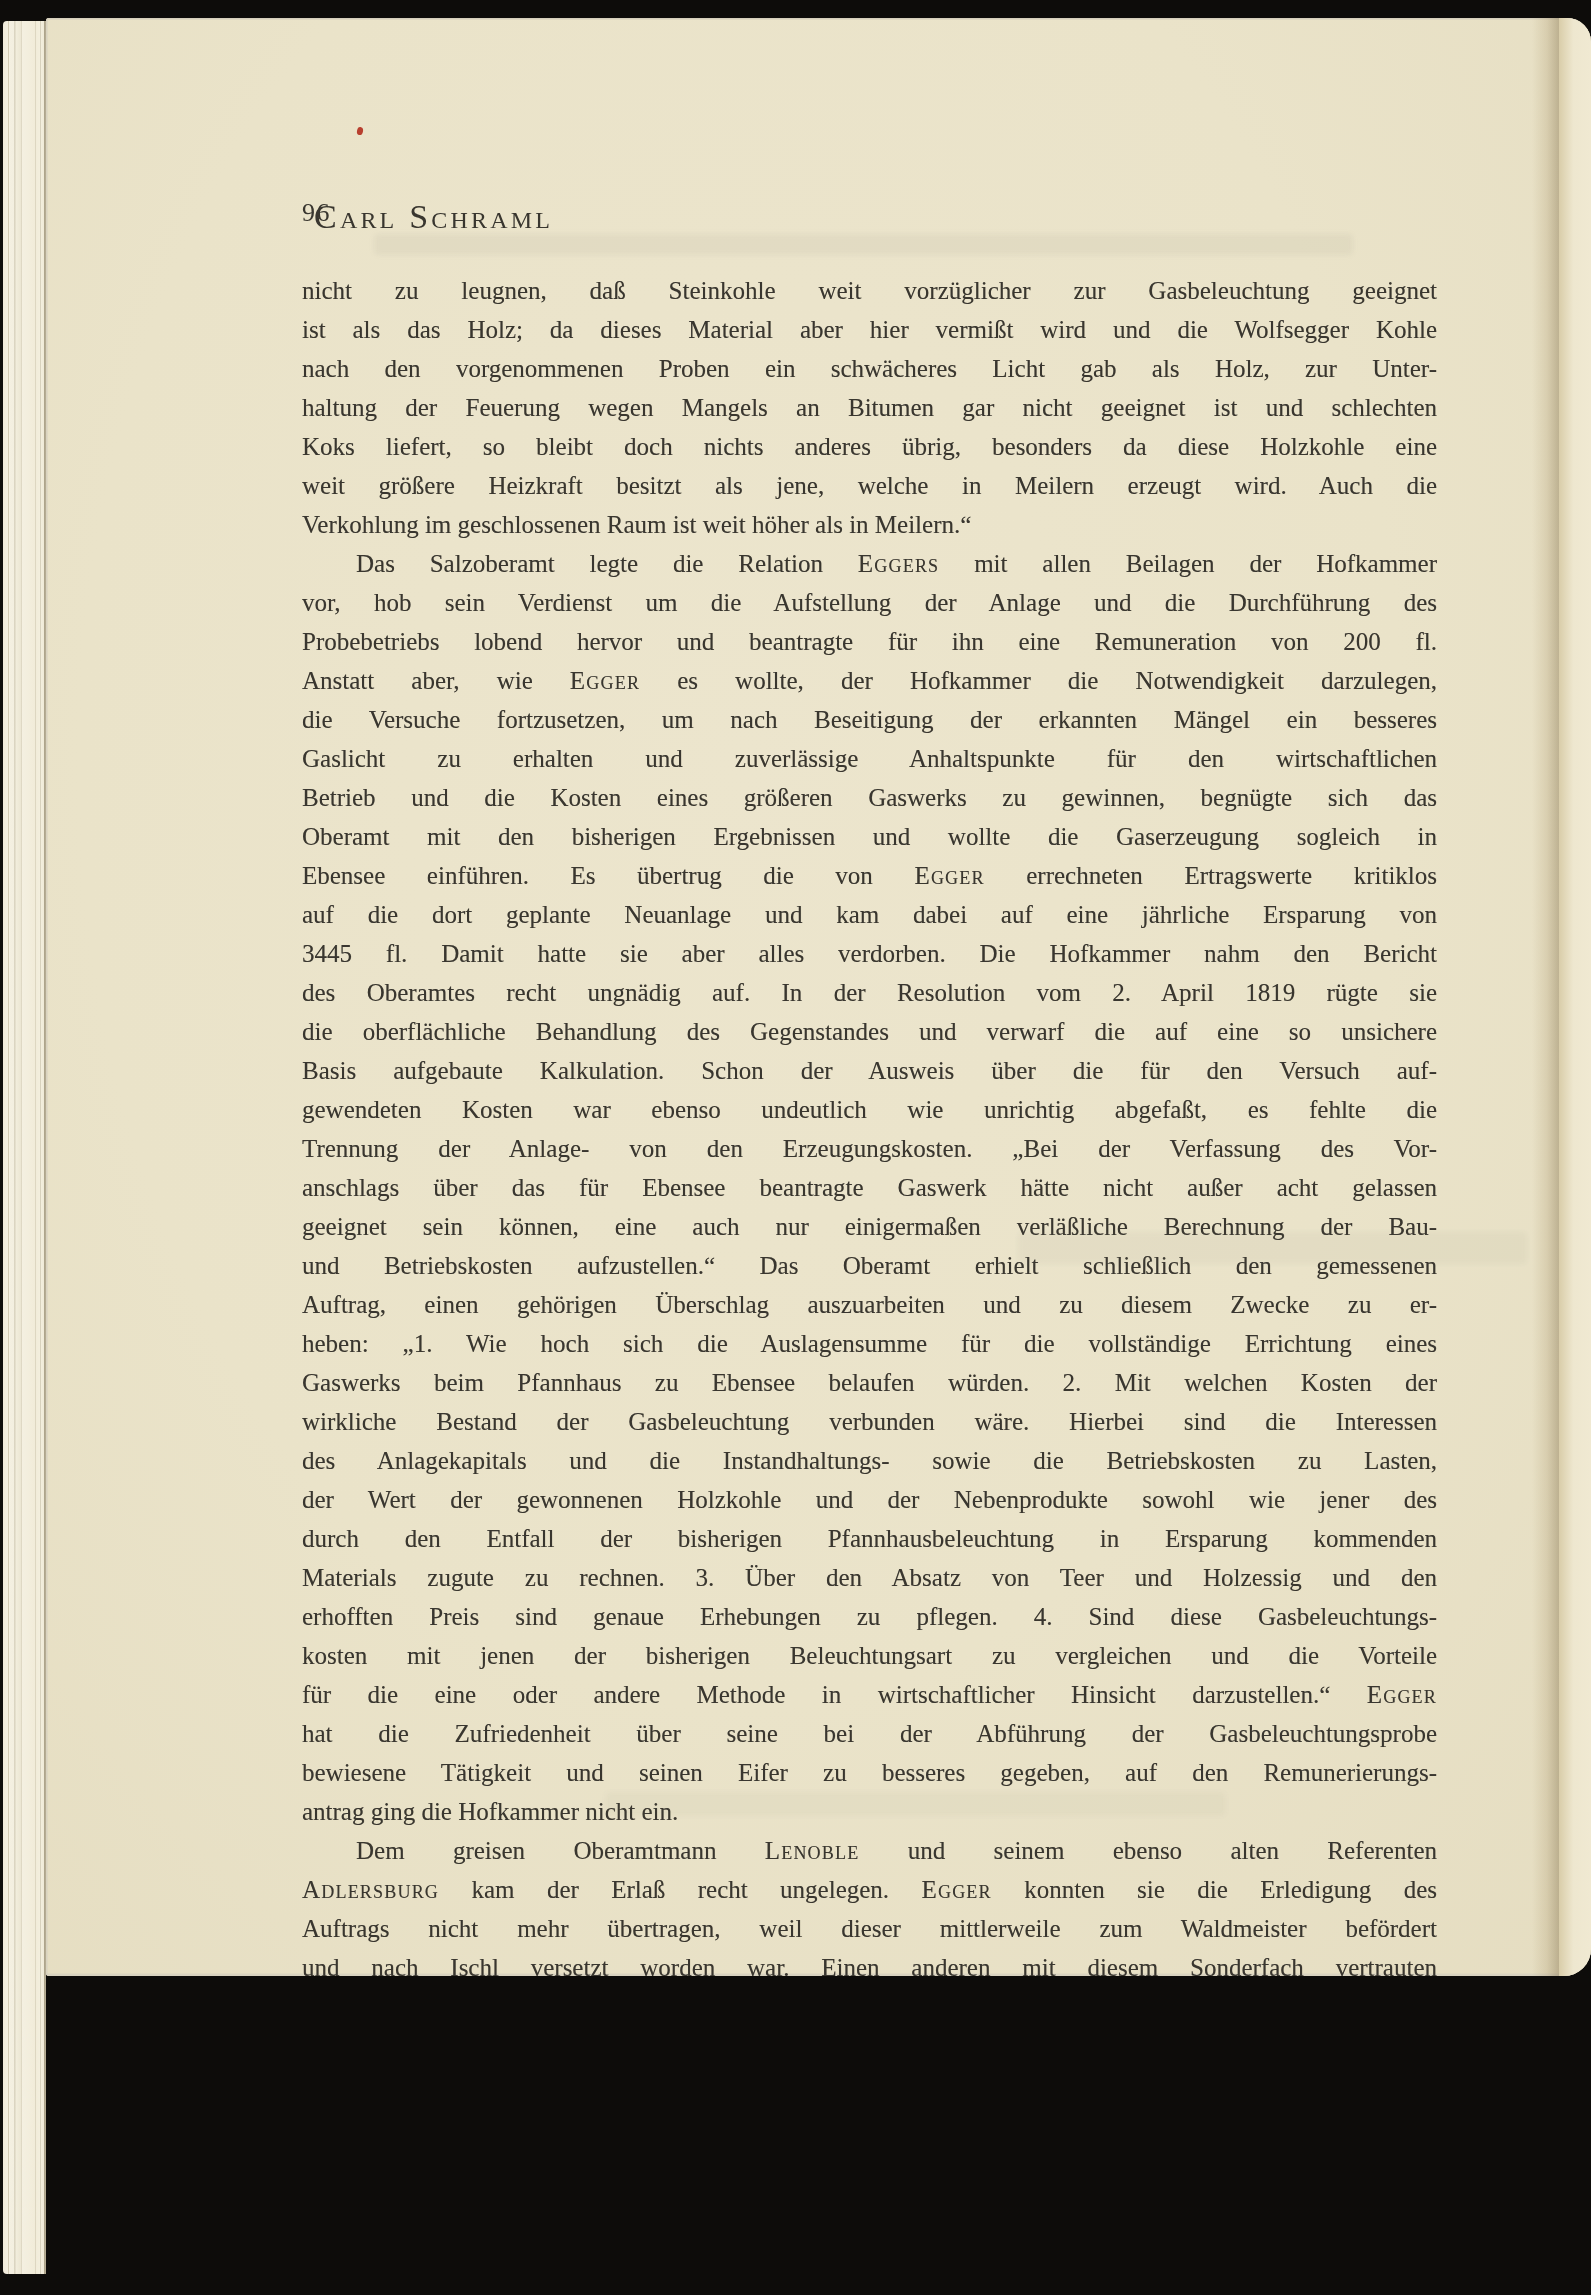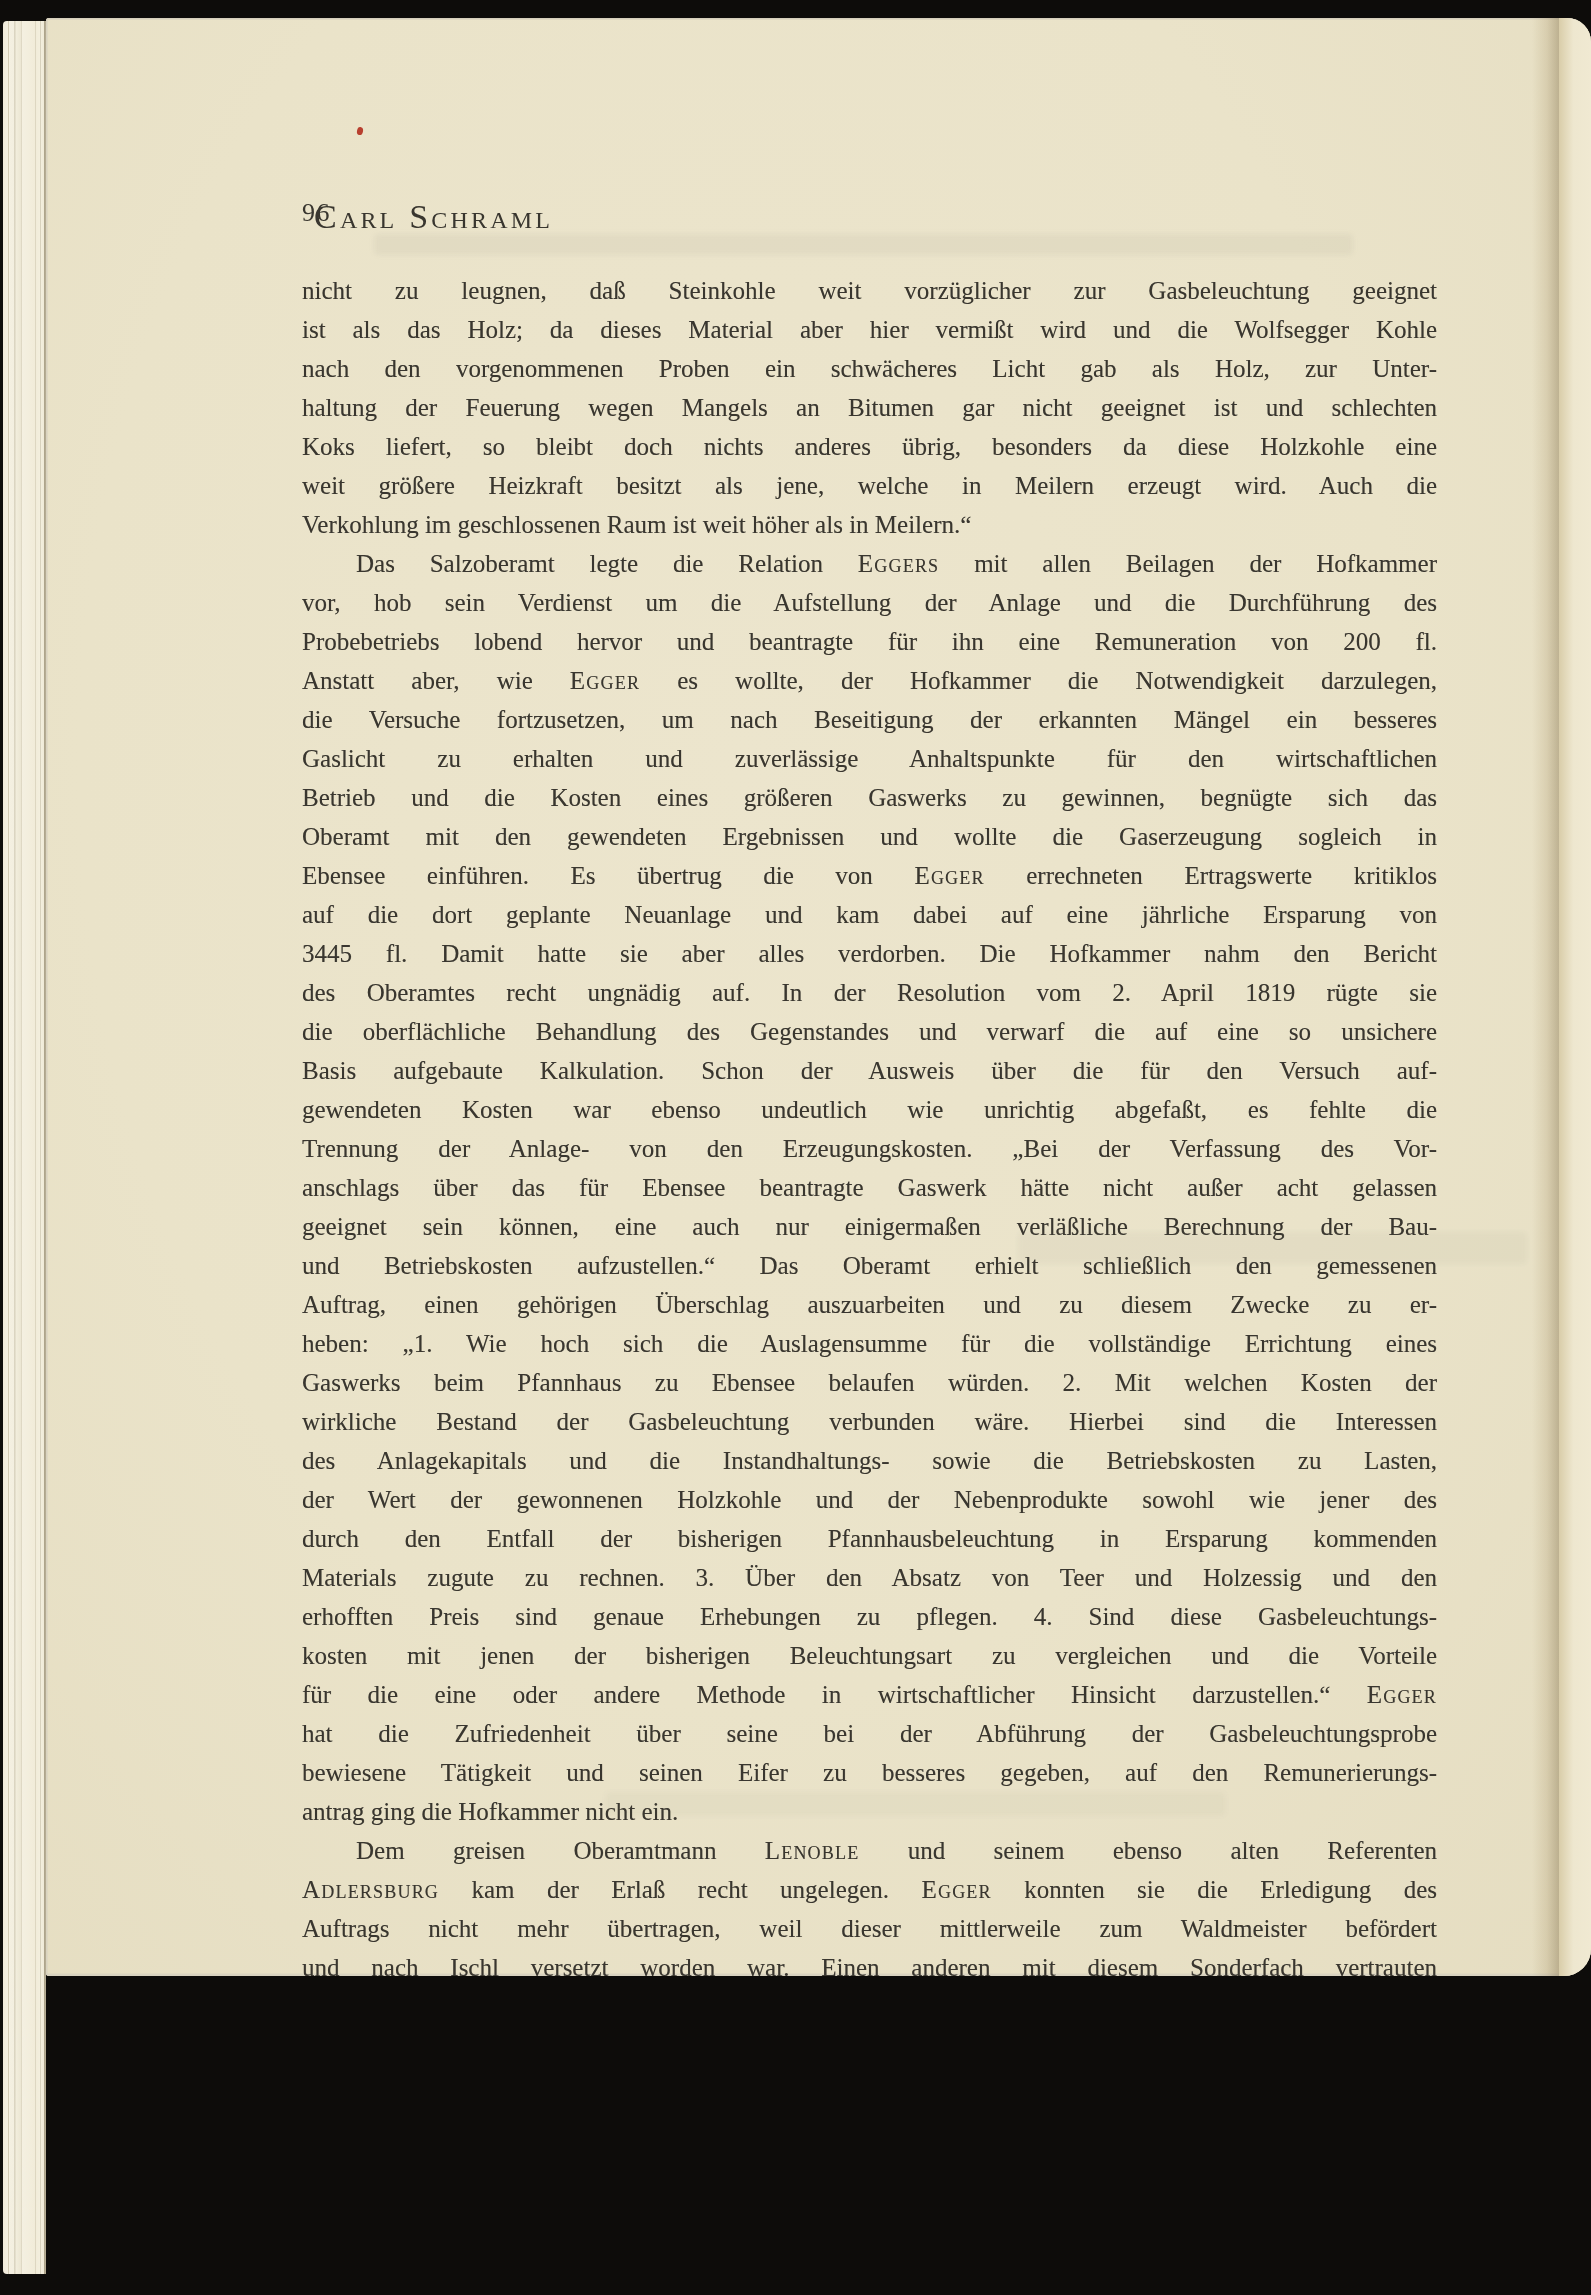--- a/index.html
+++ b/index.html
@@ -97,21 +97,21 @@
             <div class="line end">Verkohlung im geschlossenen Raum ist weit höher als in Meilern.“</div>
           </div>
           <div class="paragraph">
             <div class="line indent">Das Salzoberamt legte die Relation <span class="sc">Eggers</span> mit allen Beilagen der Hofkammer</div>
             <div class="line">vor, hob sein Verdienst um die Aufstellung der Anlage und die Durchführung des</div>
             <div class="line">Probebetriebs lobend hervor und beantragte für ihn eine Remuneration von 200 fl.</div>
             <div class="line">Anstatt aber, wie <span class="sc">Egger</span> es wollte, der Hofkammer die Notwendigkeit darzulegen,</div>
             <div class="line">die Versuche fortzusetzen, um nach Beseitigung der erkannten Mängel ein besseres</div>
             <div class="line">Gaslicht zu erhalten und zuverlässige Anhaltspunkte für den wirtschaftlichen</div>
             <div class="line">Betrieb und die Kosten eines größeren Gaswerks zu gewinnen, begnügte sich das</div>
-            <div class="line">Oberamt mit den gewendeten Ergebnissen und wollte die Gaserzeugung sogleich in</div>
+            <div class="line">Oberamt mit den bisherigen Ergebnissen und wollte die Gaserzeugung sogleich in</div>
             <div class="line">Ebensee einführen. Es übertrug die von <span class="sc">Egger</span> errechneten Ertragswerte kritiklos</div>
             <div class="line">auf die dort geplante Neuanlage und kam dabei auf eine jährliche Ersparung von</div>
             <div class="line">3445 fl. Damit hatte sie aber alles verdorben. Die Hofkammer nahm den Bericht</div>
             <div class="line">des Oberamtes recht ungnädig auf. In der Resolution vom 2. April 1819 rügte sie</div>
             <div class="line">die oberflächliche Behandlung des Gegenstandes und verwarf die auf eine so unsichere</div>
             <div class="line">Basis aufgebaute Kalkulation. Schon der Ausweis über die für den Versuch auf-</div>
             <div class="line">gewendeten Kosten war ebenso undeutlich wie unrichtig abgefaßt, es fehlte die</div>
             <div class="line">Trennung der Anlage- von den Erzeugungskosten. „Bei der Verfassung des Vor-</div>
             <div class="line">anschlags über das für Ebensee beantragte Gaswerk hätte nicht außer acht gelassen</div>
             <div class="line">geeignet sein können, eine auch nur einigermaßen verläßliche Berechnung der Bau-</div>

